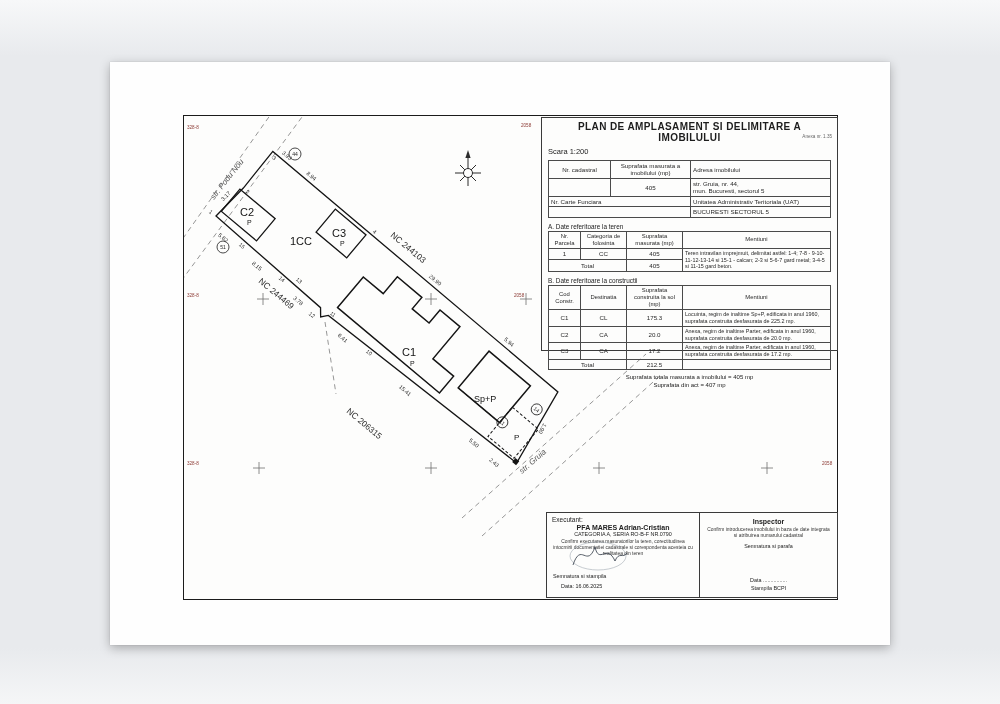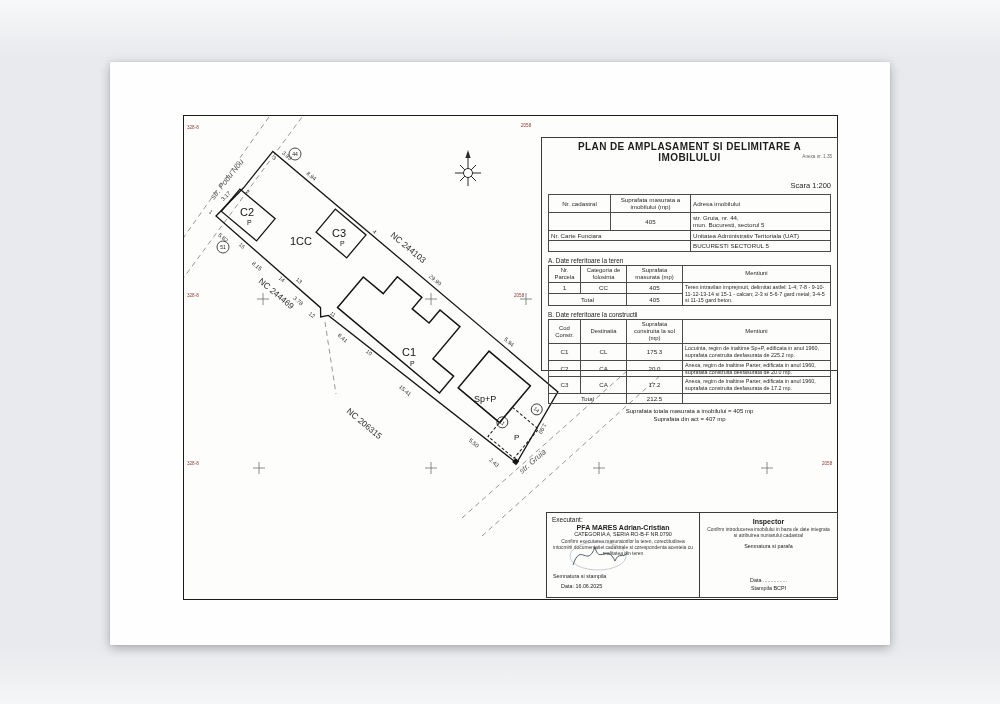--- a/index.html
+++ b/index.html
@@ -7,24 +7,24 @@
   body { background:#eceef0; font-family:"Liberation Sans", sans-serif; color:#222; }
   .stage { position:relative; width:1000px; height:704px;
            background:linear-gradient(180deg,#f7f8f9 0%, #e8eaed 8%, #e8eaed 92%, #f5f6f7 100%); }
   .sheet { position:absolute; left:110px; top:62px; width:780px; height:583px;
            background:#fefefe; box-shadow:0 3px 10px rgba(0,0,0,.28), 0 0 1px rgba(0,0,0,.2); }
   .frame { position:absolute; left:73px; top:53px; width:655px; height:485px;
            border:1.6px solid #1b1b1b; background:#fdfdfc; }
   svg text { font-family:"Liberation Sans", sans-serif; }
 
   
-  .titleblock { position:absolute; left:357px; top:21px; width:297px; height:234px;
+  .titleblock { position:absolute; left:357px; top:1px; width:297px; height:234px;
                 border:1px solid #3a3a3a; background:#fdfdfc; padding:3px 6px 2px 6px; }
   .tb-title { font-size:10px; font-weight:bold; text-align:center; letter-spacing:.4px; color:#1d1d1d; }
-  .tb-scale { font-size:7.5px; text-align:right; margin-top:18px; color:#222; }
+  .tb-scale { font-size:7.5px; text-align:left; margin-top:4px; color:#222; }
   .tb-annex { position:absolute; right:5px; top:16px; font-size:4.6px; color:#666; }
   table { border-collapse:collapse; width:100%; }
   td, th { border:1px solid #4a4a4a; font-size:6.2px; font-weight:normal; padding:1px 2px;
            color:#2a2a2a; vertical-align:middle; line-height:1.2; }
   .info-tbl { margin-top:4px; }
   .info-tbl .c1 { width:62px; text-align:center; }
   .info-tbl .c2 { width:80px; text-align:center; }
   .sec-h { font-size:6.4px; margin:5px 0 1px 0; color:#222; }
   .ta .h, .tbL .h { text-align:center; font-size:5.9px; }
   .ta .num, .tbL .num { text-align:center; }

